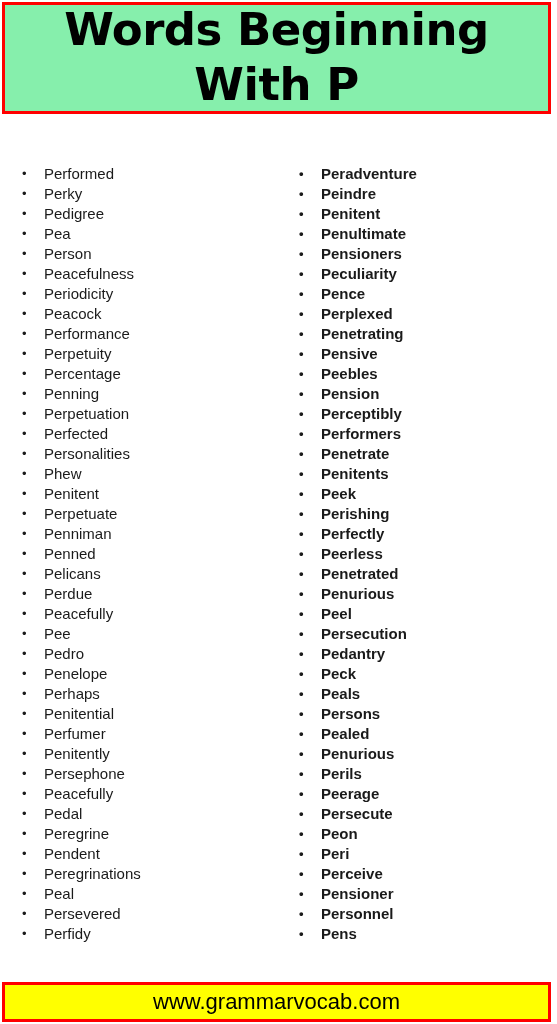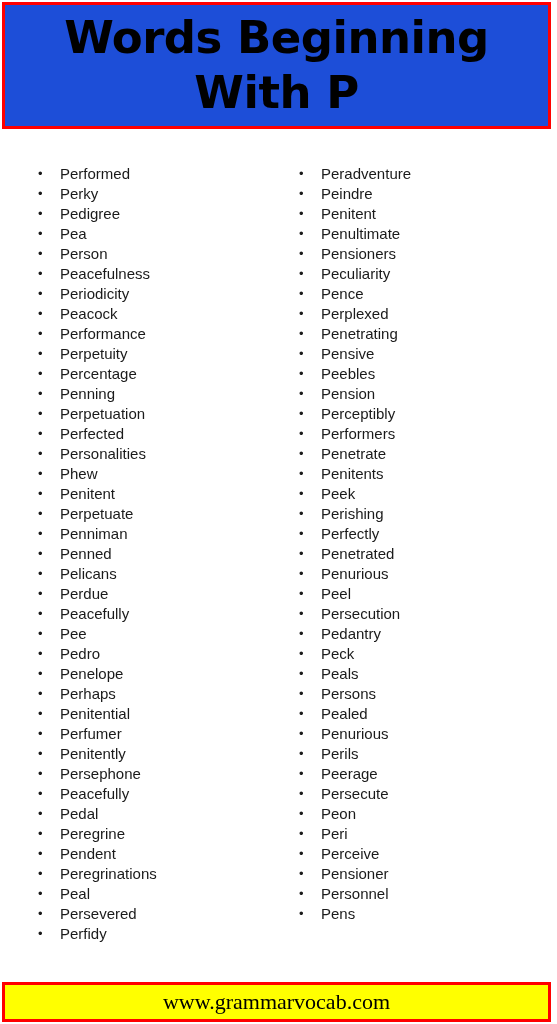--- a/index.html
+++ b/index.html
@@ -14,23 +14,23 @@
     font-family: "Liberation Sans", sans-serif;
     overflow: hidden;
   }
 
   
   .header-banner {
     position: absolute;
     left: 2px;
     top: 2px;
     width: 549px;
-    height: 127px;
+    height: 112px;
     box-sizing: border-box;
-    background: #1d4ed8;
+    background: #86efac;
     border: 3px solid #ff0000;
     display: flex;
     align-items: center;
     justify-content: center;
   }
   .header-title {
     font-family: "DejaVu Sans", sans-serif;
     font-weight: bold;
     font-size: 45px;
     line-height: 1.22;
@@ -45,22 +45,22 @@
   .word-columns {
     position: absolute;
     left: 0;
     top: 164px;
     width: 557px;
     display: flex;
   }
   .word-column {
     box-sizing: border-box;
   }
-  .word-column.left  { width: 253px; padding-left: 36px; }
-  .word-column.right { width: 304px; padding-left: 44px; }
+  .word-column.left  { width: 253px; padding-left: 20px; }
+  .word-column.right { width: 304px; padding-left: 44px; font-weight: bold; }
 
   .word-list {
     list-style: none;
     margin: 0;
     padding: 0;
   }
   .word-item {
     position: relative;
     font-size: 15px;
     line-height: 20px;
@@ -89,21 +89,21 @@
     box-sizing: border-box;
     background: #ffff00;
     border: 3px solid #ff0000;
     display: flex;
     align-items: center;
     justify-content: center;
   }
   .footer-url {
     font-size: 22px;
     color: #000000;
-    font-family: Liberation Serif, serif;
+    font-family: Liberation Sans, sans-serif;
   }
 </style>
 </head>
 <body>
 
 <div class="header-banner">
   <h1 class="header-title">Words Beginning With P</h1>
 </div>
 
 <div class="word-columns">
@@ -164,20 +164,21 @@
         <li class="word-item">Pensive</li>
         <li class="word-item">Peebles</li>
         <li class="word-item">Pension</li>
         <li class="word-item">Perceptibly</li>
         <li class="word-item">Performers</li>
         <li class="word-item">Penetrate</li>
         <li class="word-item">Penitents</li>
         <li class="word-item">Peek</li>
         <li class="word-item">Perishing</li>
         <li class="word-item">Perfectly</li>
+        <li class="word-item">Peerless</li>
         <li class="word-item">Penetrated</li>
         <li class="word-item">Penurious</li>
         <li class="word-item">Peel</li>
         <li class="word-item">Persecution</li>
         <li class="word-item">Pedantry</li>
         <li class="word-item">Peck</li>
         <li class="word-item">Peals</li>
         <li class="word-item">Persons</li>
         <li class="word-item">Pealed</li>
         <li class="word-item">Penurious</li>

